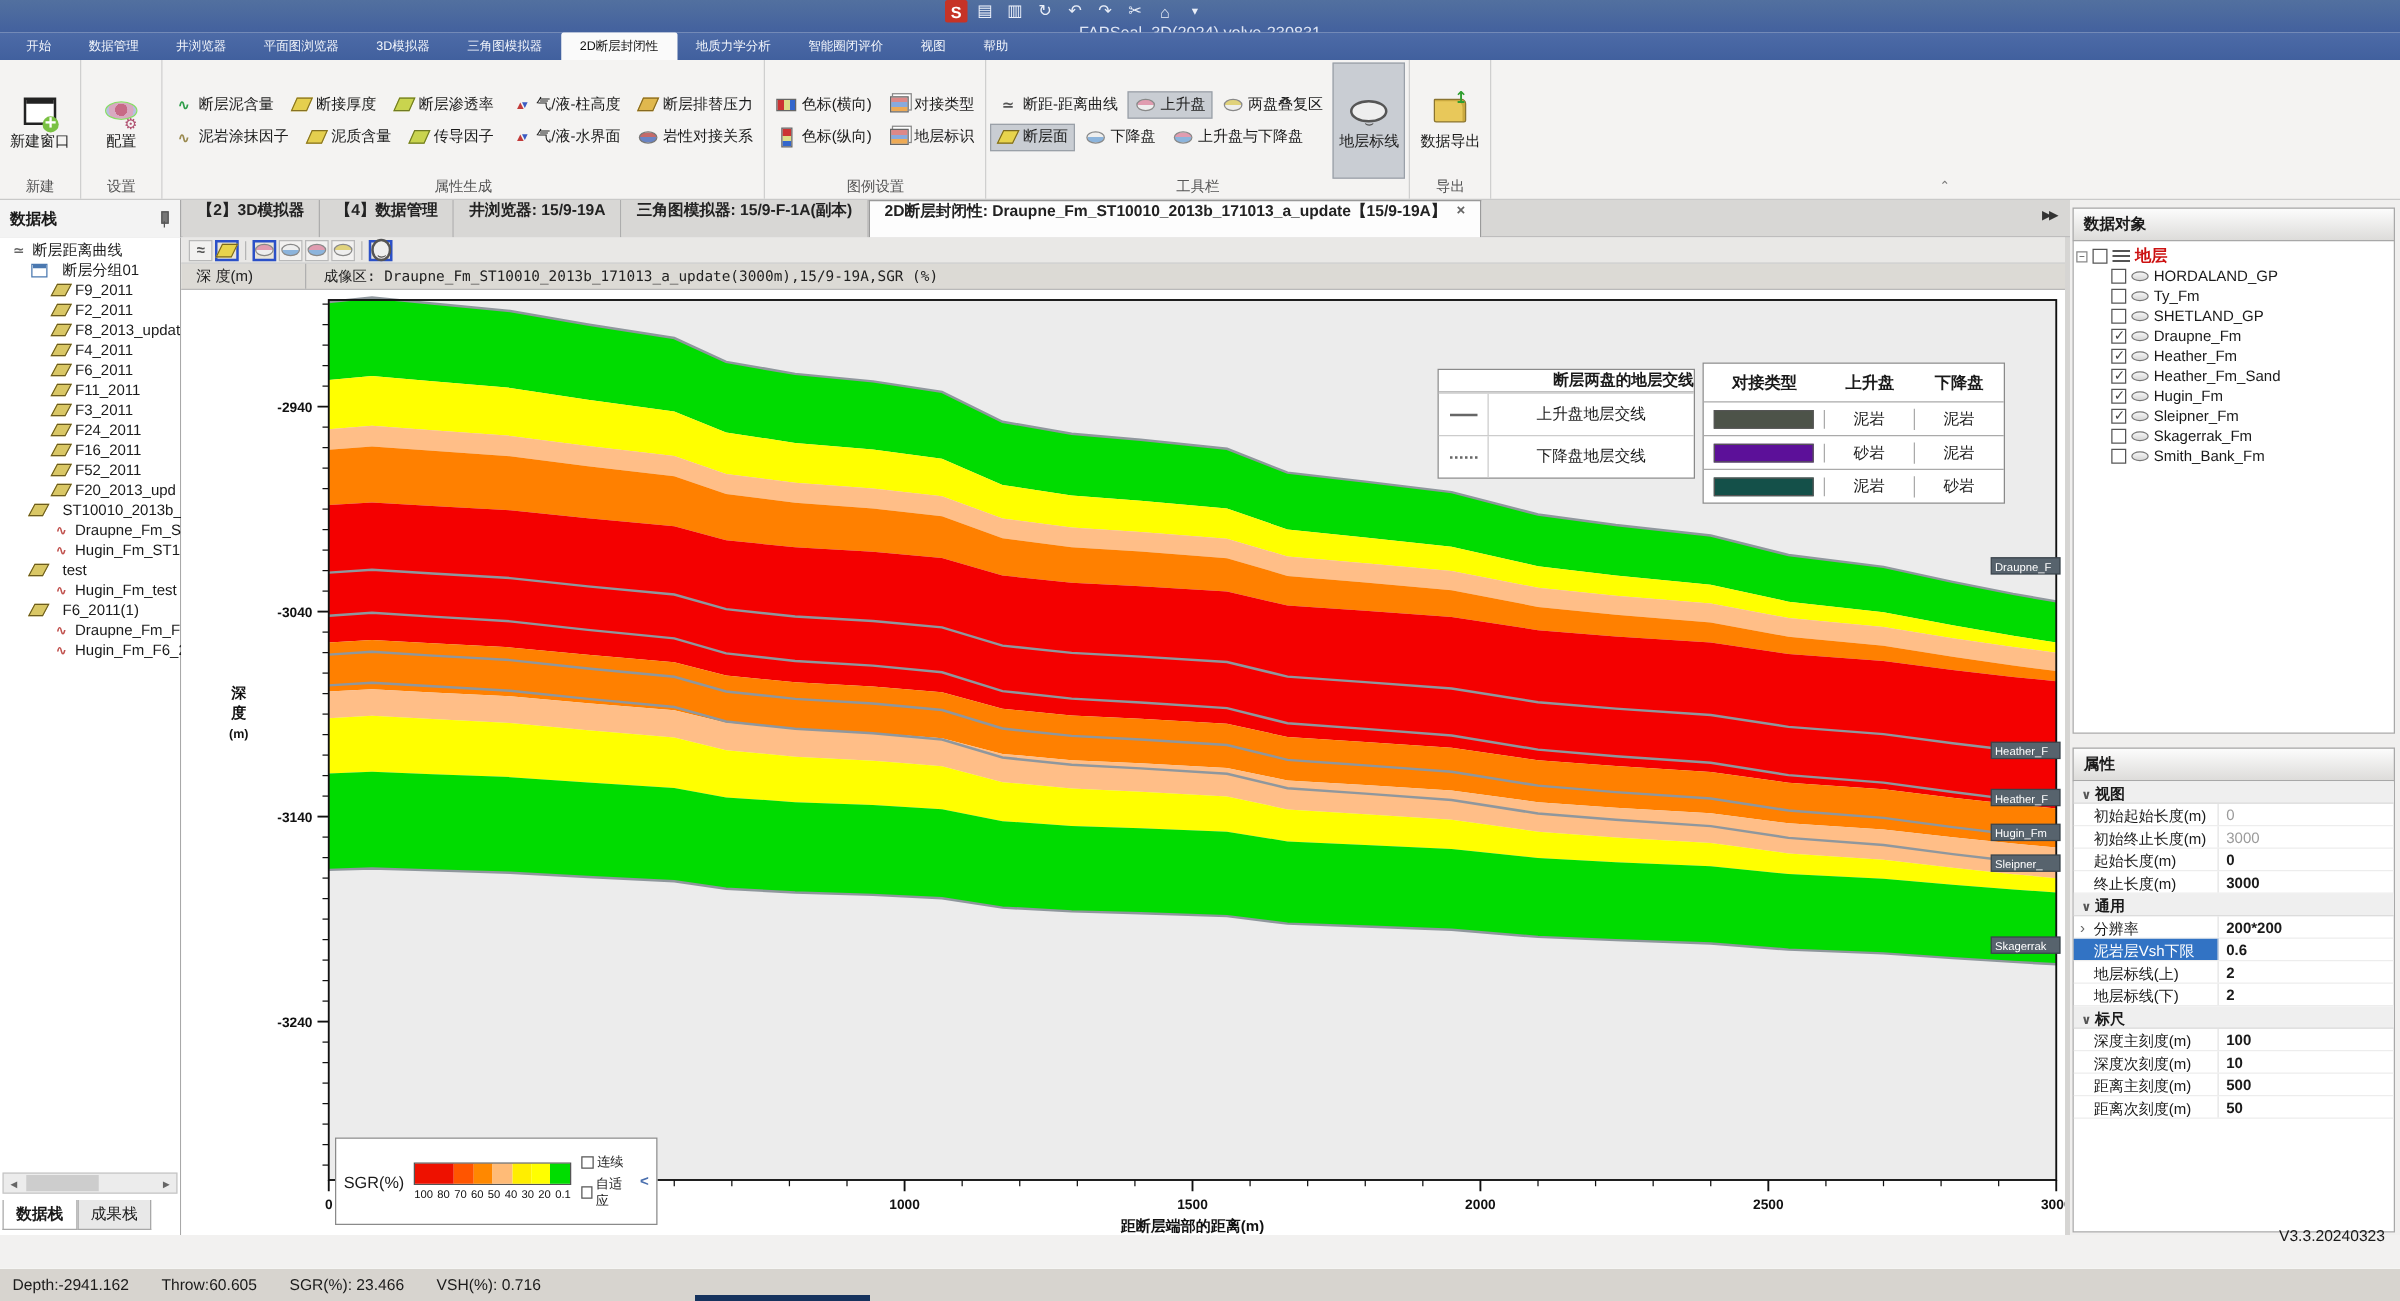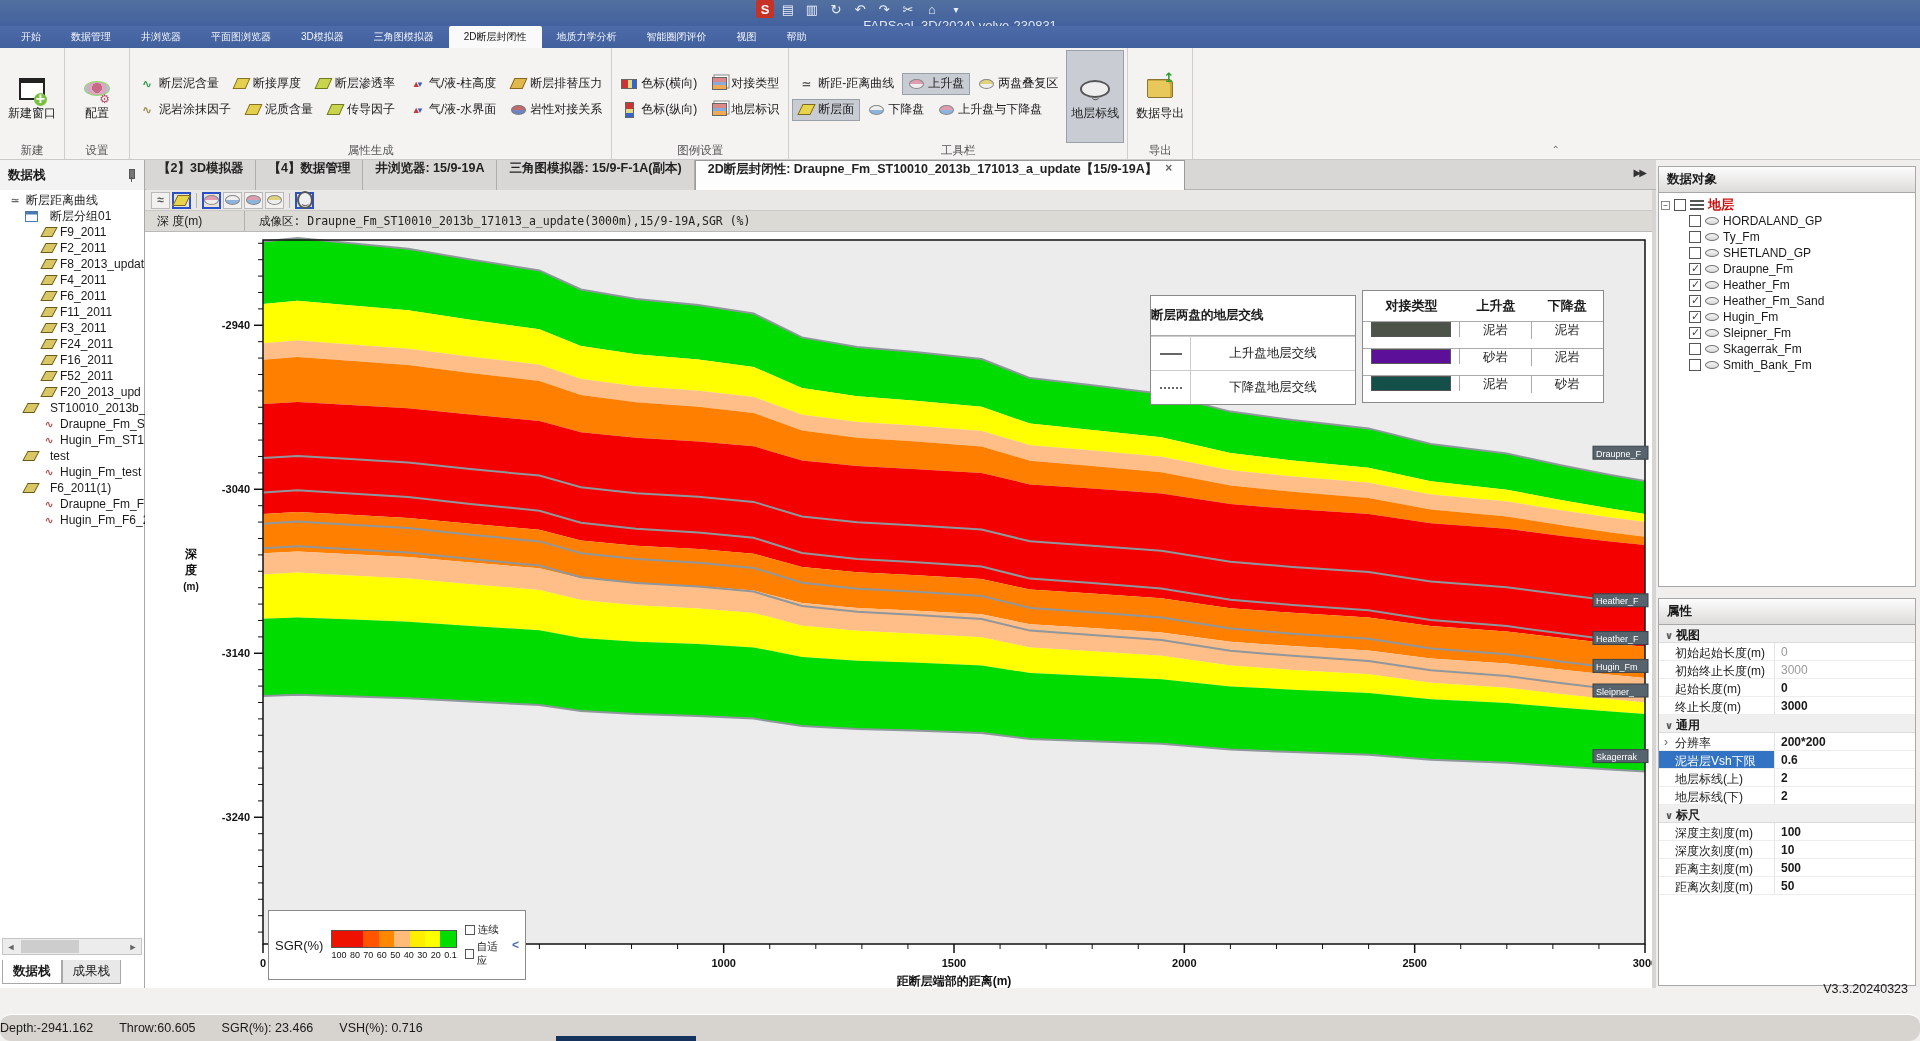--- a/index.html
+++ b/index.html
@@ -145,30 +145,30 @@
   .charthdr { position:absolute; left:0; top:21px; width:1507px; height:21px; background:#dcdad5;
     border-bottom:1px solid #b9b9b9; display:flex; align-items:center; font-size:12px; color:#222; }
   .chcell1 { width:100px; padding-left:12px; border-right:1px solid #b0b0b0; height:100%; display:flex; align-items:center; }
   .chcell2 { padding-left:14px; font-family:"DejaVu Sans Mono","Liberation Mono",monospace; font-size:11.5px; }
   .canvas { position:absolute; left:0; top:42px; width:1507px; height:756px; background:#fff; }
   svg#plot { position:absolute; left:0; top:0; }
   svg text { font-family:"Liberation Sans","DejaVu Sans",sans-serif; }
 
   
   .legA { position:absolute; left:1005px; top:63px; width:206px; background:#fff; border:1px solid #8a8a8a; z-index:5; }
-  .legA .lt { text-align:left; font-weight:bold; font-size:12.5px; padding:11px 0; border-bottom:1px solid #aaa; }
+  .legA .lt { text-align:right; font-weight:bold; font-size:12.5px; padding:0 0; border-bottom:1px solid #aaa; }
   .legA .lrow { display:flex; height:34px; border-top:1px solid #ccc; }
   .legA .lsam { width:40px; border-right:1px solid #ccc; display:flex; align-items:center; justify-content:center; }
   .legA .lsam i { width:22px; border-top:2px solid #666; }
   .legA .lsam i.dotted { border-top:2px dotted #666; }
   .legA .ltxt { flex:1; display:flex; align-items:center; justify-content:center; font-size:12.5px; }
   .legB { position:absolute; left:1217px; top:58px; width:242px; background:#fff; border:1px solid #8a8a8a; z-index:5; }
   .legB .hrow { display:flex; font-weight:bold; font-size:13px; height:30px; align-items:center; }
   .legB .hc1 { width:98px; text-align:center; } .legB .hc2,.legB .hc3 { width:72px; text-align:center; }
-  .legB .brow { display:flex; height:27px; border-top:1px solid #aaa; align-items:flex-start; }
+  .legB .brow { display:flex; height:27px; border-top:1px solid #aaa; align-items:center; }
   .legB .bc1 { width:98px; border-right:1px solid #aaa; display:flex; align-items:center; justify-content:center; }
   .legB .bc1 i { width:80px; height:15px; border:1px solid #555; }
   .legB .bc2 { width:72px; border-right:1px solid #aaa; display:flex; align-items:center; justify-content:center; font-size:12.5px; }
   .legB .bc3 { width:72px; display:flex; align-items:center; justify-content:center; font-size:12.5px; }
 
   .sgrbox { position:absolute; left:123px; top:678px; width:258px; height:70px; background:#fff;
     border:1px solid #8a8a8a; z-index:5; display:flex; align-items:center; padding:0 6px; gap:8px; }
   .sgrlabel { font-size:13px; }
   .sgrbar-wrap { width:142px; }
   .sgrbar { display:flex; height:18px; border:1px solid #555; }
@@ -207,21 +207,21 @@
   .prow.g .pl::before { content:"∨ "; font-size:10px; color:#555; }
   .prow.arr .pl::after { content:"›"; position:absolute; left:5px; top:2px; color:#666; }
   .prow.dim .pv { font-weight:normal; color:#9a9a9a; }
   .prow.sel .pl { background:#3273c4; color:#fff; }
 
   
   .logstrip { position:absolute; left:0; top:988px; width:1920px; height:26px; background:#ececea; border-top:1px solid #c5c5c5; }
   .logtab { position:absolute; left:3px; top:2px; padding:3px 12px; background:#f7f7f7;
     border:1px solid #b5b5b5; border-bottom:none; font-size:12.5px; }
   .statusbar { position:absolute; left:0; top:1014px; width:1920px; height:27px; background:#d7d4cf;
-    border-top:1px solid #fff; display:flex; align-items:center; gap:26px; padding-left:0; font-size:12.5px;border-radius:11px; }
+    border-top:1px solid #fff; display:flex; align-items:center; gap:26px; padding-left:10px; font-size:12.5px; }
   .version { position:absolute; right:12px; top:982px; font-size:12.5px; }
   .taskbar-peek { position:absolute; left:556px; top:1036px; width:140px; height:5px; background:#16335e; }
 </style>
 </head>
 <body>
 
 <div id="app">
 
   <div class="titlebar">
     <div class="tb-left">

